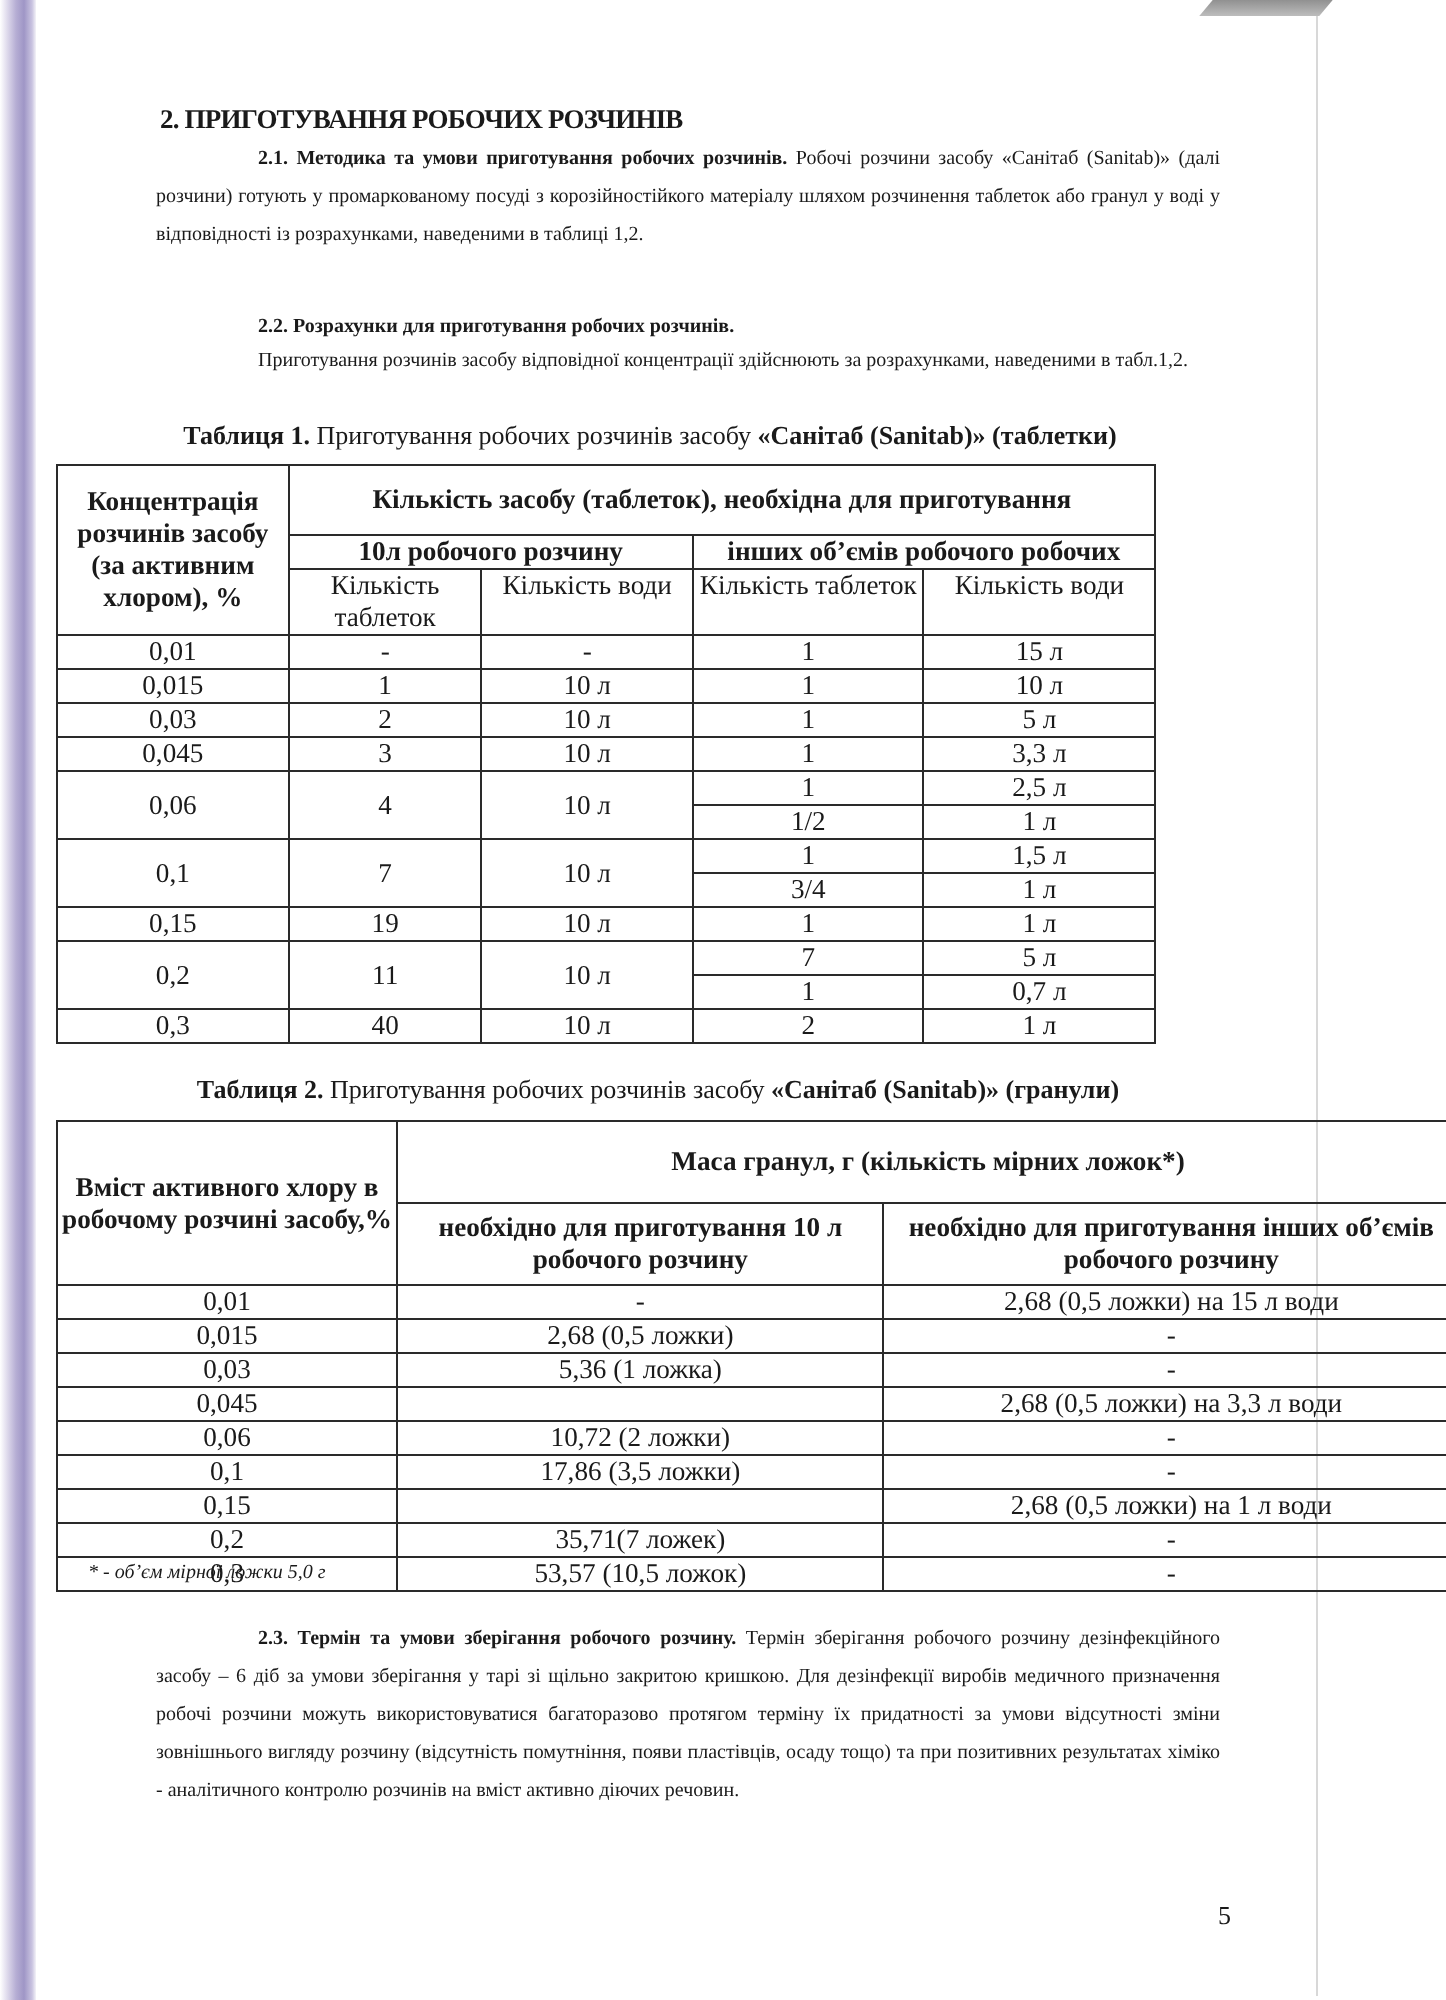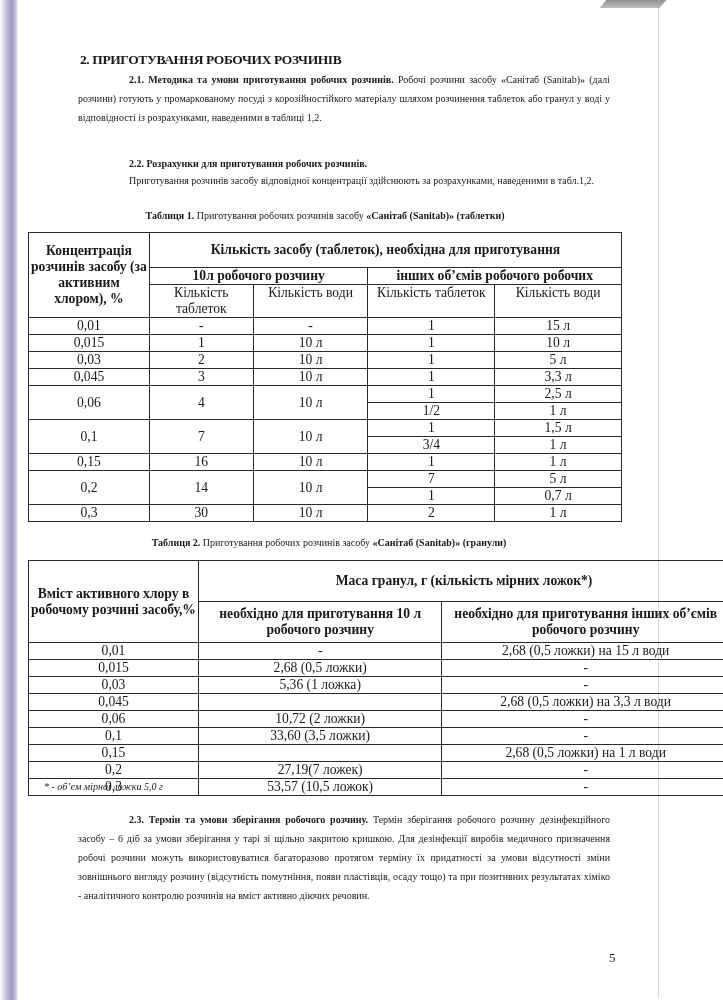--- a/index.html
+++ b/index.html
@@ -21,30 +21,30 @@
   .edge-right {
     position: absolute; left: 658px; top: 8px; width: 1px; height: 990px; background: #d8d8d8;
   }
   .page { position: absolute; left: 0; top: 0; width: 723px; }
   .h2 { position: absolute; left: 80px; top: 52px; font-weight: bold; font-size: 13.5px; letter-spacing: -0.4px; }
   p.para {
     position: absolute; margin: 0; font-size: 10px; line-height: 19px; text-align: justify;
   }
   .indent { text-indent: 51px; }
   b { font-weight: bold; }
-  .caption { position: absolute; font-size: 10px; text-align: center; }
+  .caption { position: absolute; font-size: 13px; text-align: center; }
   table {
     position: absolute; border-collapse: collapse; font-size: 13.6px;
   }
   td, th {
     border: 1px solid #2a2a2a; text-align: center; padding: 0 2px; font-weight: normal;
     vertical-align: middle; line-height: 16px;
   }
   th.b { font-weight: bold; }
-  #t1 { left: 28px; top: 232px; width: 594px; }
+  #t1 { left: 28px; top: 232px; width: 550px; }
   #t1 td { height: 16px; }
   #t2 { left: 28px; top: 560px; width: 702px; }
   #t2 td { height: 15px; }
   .footnote { position: absolute; left: 44px; top: 781px; font-size: 10px; font-style: italic; }
   .pagenum { position: absolute; left: 609px; top: 950px; font-size: 13px; }
 </style>
 </head>
 <body>
 
 <div class="binding"></div>
@@ -136,39 +136,39 @@
           <td rowspan="2">10 л</td>
           <td>1</td>
           <td>1,5 л</td>
         </tr>
         <tr>
           <td>3/4</td>
           <td>1 л</td>
         </tr>
         <tr>
           <td rowspan="1">0,15</td>
-          <td rowspan="1">16</td>
+          <td rowspan="1">19</td>
           <td rowspan="1">10 л</td>
           <td>1</td>
           <td>1 л</td>
         </tr>
         <tr>
           <td rowspan="2">0,2</td>
-          <td rowspan="2">14</td>
+          <td rowspan="2">11</td>
           <td rowspan="2">10 л</td>
           <td>7</td>
           <td>5 л</td>
         </tr>
         <tr>
           <td>1</td>
           <td>0,7 л</td>
         </tr>
         <tr>
           <td rowspan="1">0,3</td>
-          <td rowspan="1">30</td>
+          <td rowspan="1">40</td>
           <td rowspan="1">10 л</td>
           <td>2</td>
           <td>1 л</td>
         </tr>
       </tbody>
   </table>
 
   <div class="caption" style="left:28px; top:537px; width:602px;">
     <b>Таблиця 2.</b><span> Приготування робочих розчинів засобу </span><b>«Санітаб (Sanitab)» (гранули)</b>
   </div>
@@ -210,31 +210,31 @@
           <td></td>
           <td>2,68 (0,5 ложки) на 3,3 л води</td>
         </tr>
         <tr>
           <td>0,06</td>
           <td>10,72 (2 ложки)</td>
           <td>-</td>
         </tr>
         <tr>
           <td>0,1</td>
-          <td>33,60 (3,5 ложки)</td>
+          <td>17,86 (3,5 ложки)</td>
           <td>-</td>
         </tr>
         <tr>
           <td>0,15</td>
           <td></td>
           <td>2,68 (0,5 ложки) на 1 л води</td>
         </tr>
         <tr>
           <td>0,2</td>
-          <td>27,19(7 ложек)</td>
+          <td>35,71(7 ложек)</td>
           <td>-</td>
         </tr>
         <tr>
           <td>0,3</td>
           <td>53,57 (10,5 ложок)</td>
           <td>-</td>
         </tr>
       </tbody>
   </table>
 

